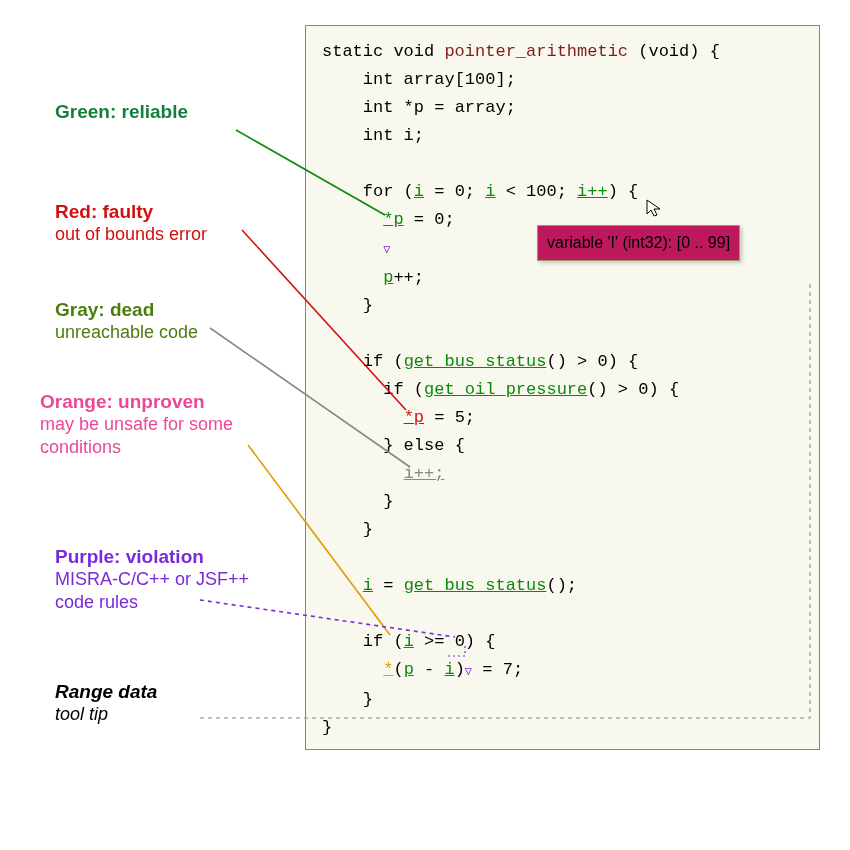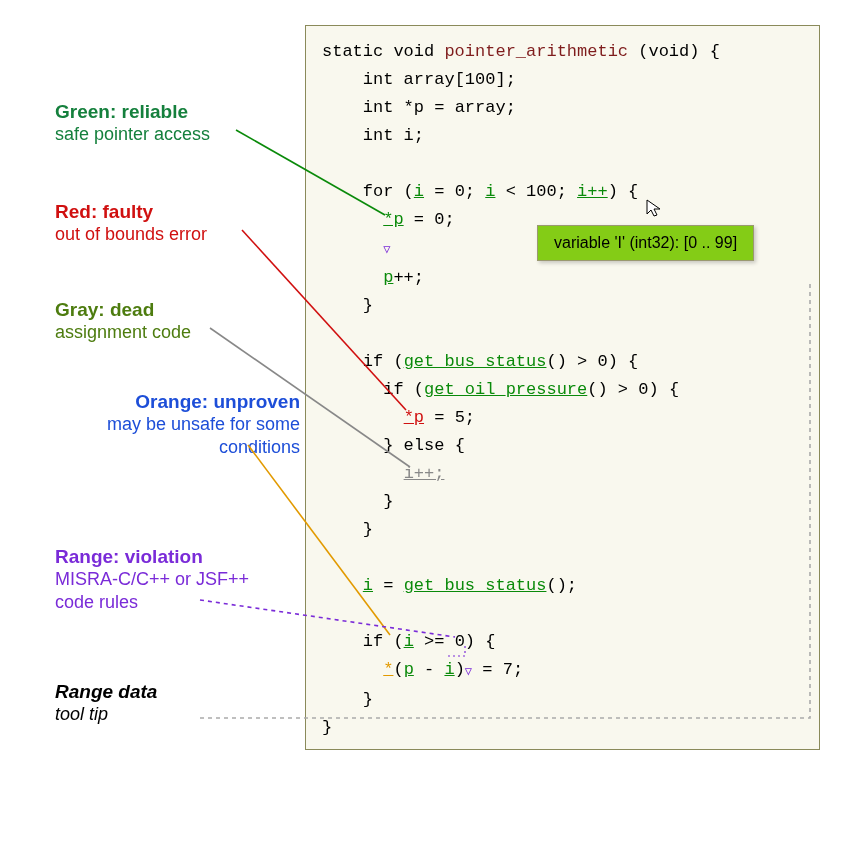--- a/index.html
+++ b/index.html
@@ -35,26 +35,26 @@
 
   .tri {
     font-size: 12px;
     color: #7a2bd8;
     display: inline-block;
     vertical-align: -1px;
   }
 
   .tooltip {
     position: absolute;
-    background: #84cc16;
+    background: #be185d;
     border: 1px solid #9a9970;
     font-family: Arial, sans-serif;
     font-size: 16px;
     line-height: 22px;
-    padding: 6px 16px;
+    padding: 6px 9px;
     box-shadow: 2px 2px 4px rgba(0,0,0,0.2);
   }
   .cursor {
     position: absolute;
     width: 20px;
     height: 20px;
     pointer-events: none;
   }
   .legend {
     position: absolute;
@@ -98,36 +98,35 @@
 <div class="tooltip" style="left:537px; top:225px;">
   <div>variable 'I' (int32): [0 .. 99]</div>
 </div>
 
 <svg class="cursor" style="left:645px; top:198px;" viewBox="0 0 20 20">
   <path d="M2 2 L2 16 L6 12 L9 18 L12 17 L9 11 L15 11 Z" fill="#fff" stroke="#000" stroke-width="1"></path>
 </svg>
 
 <div class="legend" style="left:55px; top:100px; color:#15803d;">
   <div class="title">Green: reliable</div>
-  <div class="sub">safe pointer access</div>
 </div>
 <div class="legend" style="left:55px; top:200px; color:#d01010;">
   <div class="title">Red: faulty</div>
   <div class="sub">out of bounds error</div>
 </div>
 <div class="legend" style="left:55px; top:298px; color:#4d7c0f;">
   <div class="title">Gray: dead</div>
-  <div class="sub">assignment code</div>
+  <div class="sub">unreachable code</div>
 </div>
-<div class="legend" style="left:70px; top:390px; color:#1d4ed8; width:230px;text-align:right;">
+<div class="legend" style="left:40px; top:390px; color:#ec4899; width:230px;">
   <div class="title">Orange: unproven</div>
   <div class="sub">may be unsafe for some conditions</div>
 </div>
 <div class="legend" style="left:55px; top:545px; color:#7a2bd8; width:230px;">
-  <div class="title">Range: violation</div>
+  <div class="title">Purple: violation</div>
   <div class="sub">MISRA-C/C++ or JSF++ code rules</div>
 </div>
 <div class="legend" style="left:55px; top:680px;">
   <div class="title" style="font-style:italic;">Range data</div>
   <div class="sub" style="font-style:italic;">tool tip</div>
 </div>
 
 <svg class="conn">
 
   <line x1="236" y1="130" x2="385" y2="215" stroke="#0a8a0a" stroke-width="1.6"></line>

